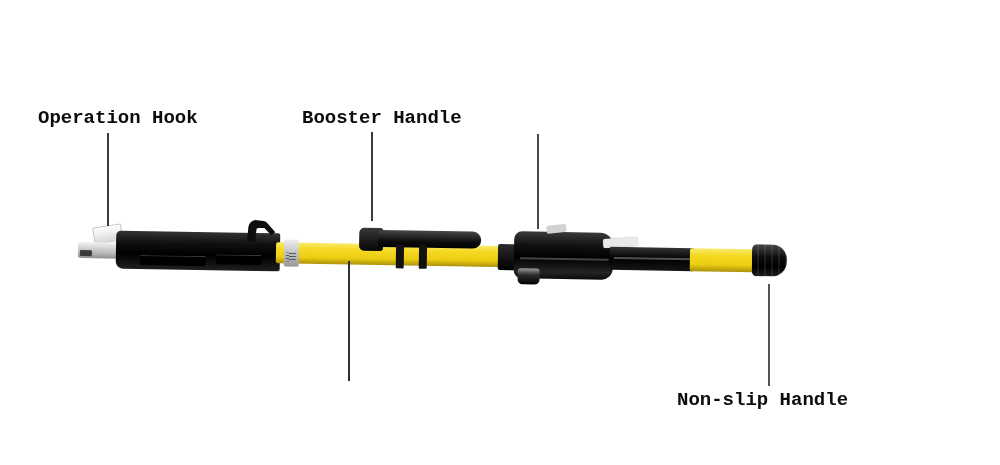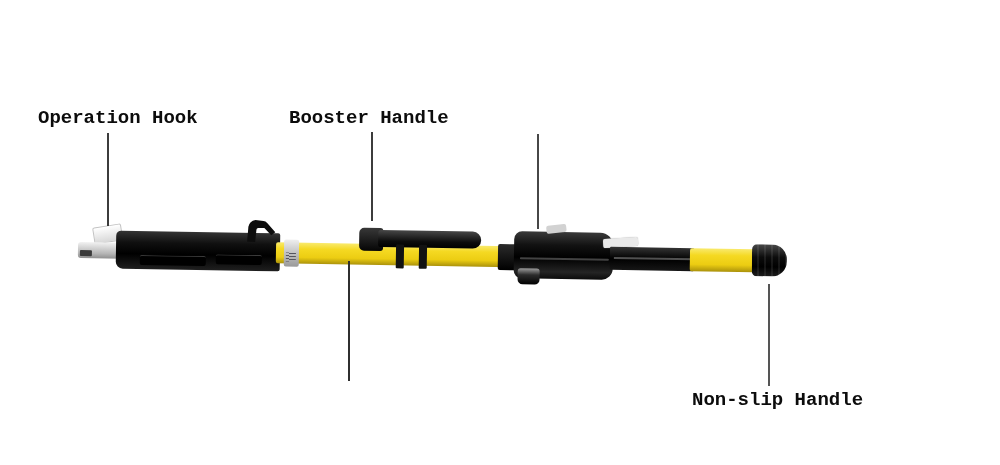--- a/index.html
+++ b/index.html
@@ -13,24 +13,24 @@
   
   .callout{
     position:absolute;
     font-weight:700;
     font-size:19px;
     line-height:22px;
     color:#0c0c0c;
     white-space:nowrap;
   }
   .lbl-operation-hook{left:38px;top:107px;}
-  .lbl-booster-handle{left:289px;top:107px;}
+  .lbl-booster-handle{left:302px;top:107px;}
   .lbl-operating-button{left:456px;top:107px;}
   .lbl-epoxy-resin-pole{left:263px;top:387px;}
-  .lbl-non-slip-handle{left:692px;top:389px;}
+  .lbl-non-slip-handle{left:677px;top:389px;}
   
   .leader{position:absolute;width:2px;background:#3c3c3c;}
   .ld-operation-hook{left:107px;top:133px;height:93px;}
   .ld-booster-handle{left:371px;top:132px;height:89px;}
   .ld-operating-button{left:537px;top:134px;height:95px;background:#474747;}
   .ld-epoxy-resin-pole{left:348px;top:261px;height:120px;background:#2f2f2f;}
   .ld-non-slip-handle{left:768px;top:284px;height:102px;background:#555;}
   
   .tool{
     position:absolute;left:78px;top:218px;width:712px;height:72px;

